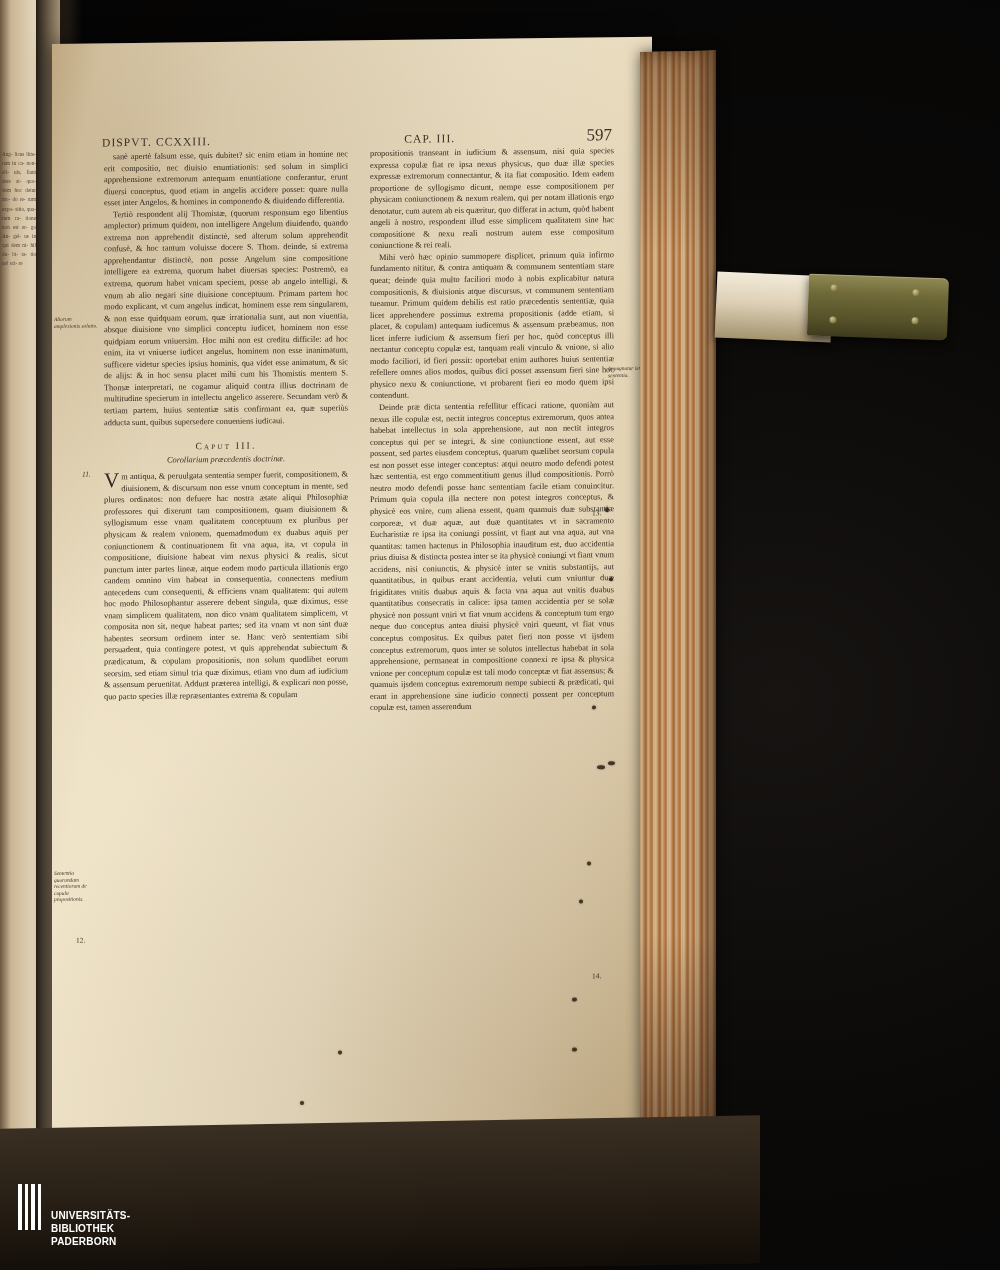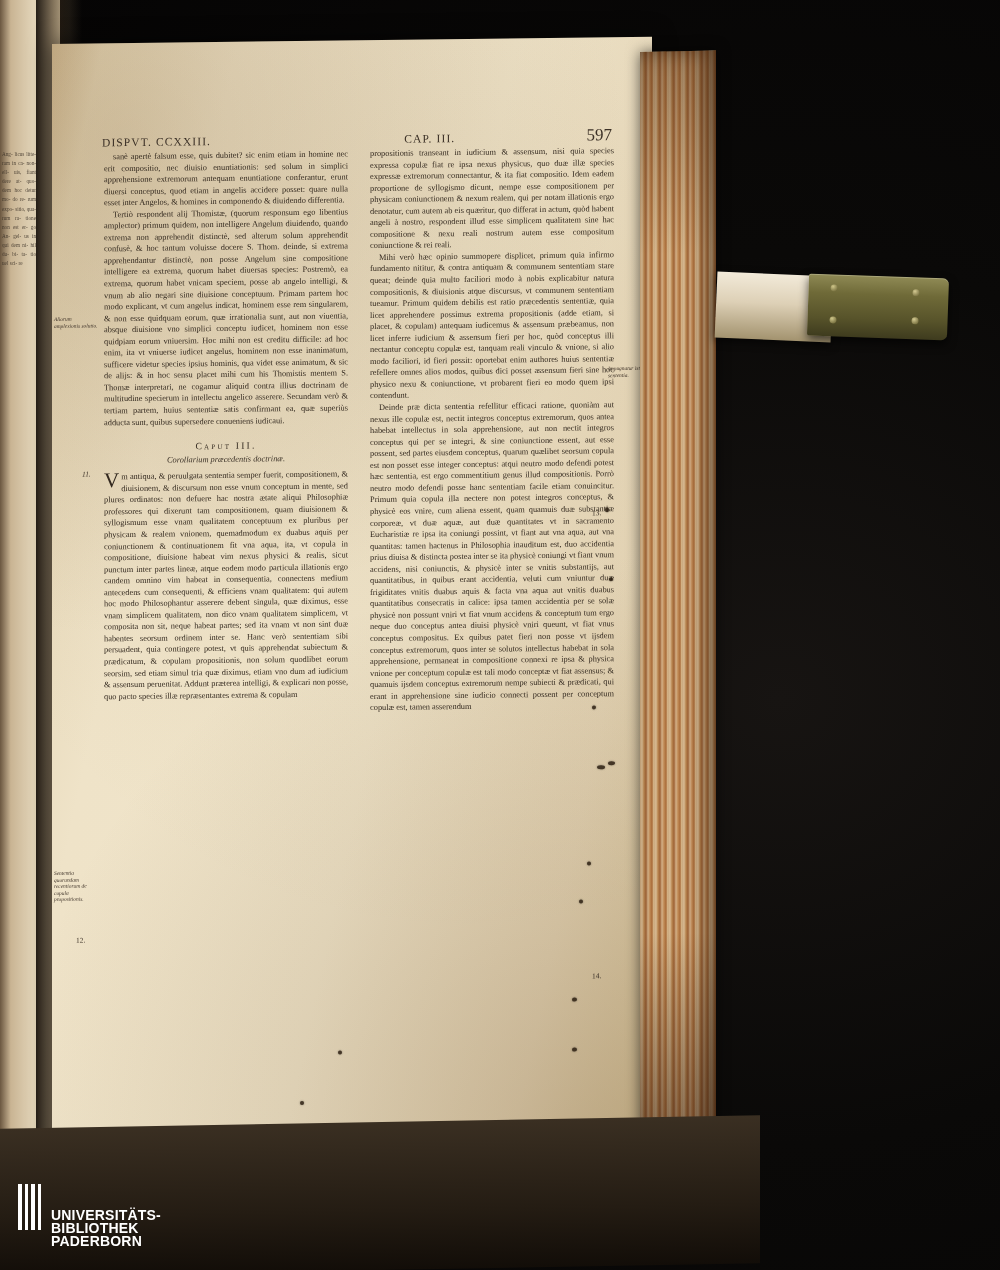--- a/index.html
+++ b/index.html
@@ -270,21 +270,21 @@
   }
   .stamp-bars i {
     display: block;
     width: 3.5px;
     height: 46px;
     background: #ffffff;
   }
   .stamp-text {
     color: #ffffff;
     font-family: "Liberation Sans", sans-serif;
-    font-size: 14px;
+    font-size: 10px;
     line-height: 13px;
     font-weight: bold;
     letter-spacing: .2px;
     margin-top: 44px;
   }
 </style>
 </head>
 <body>
 
 <div id="page">

